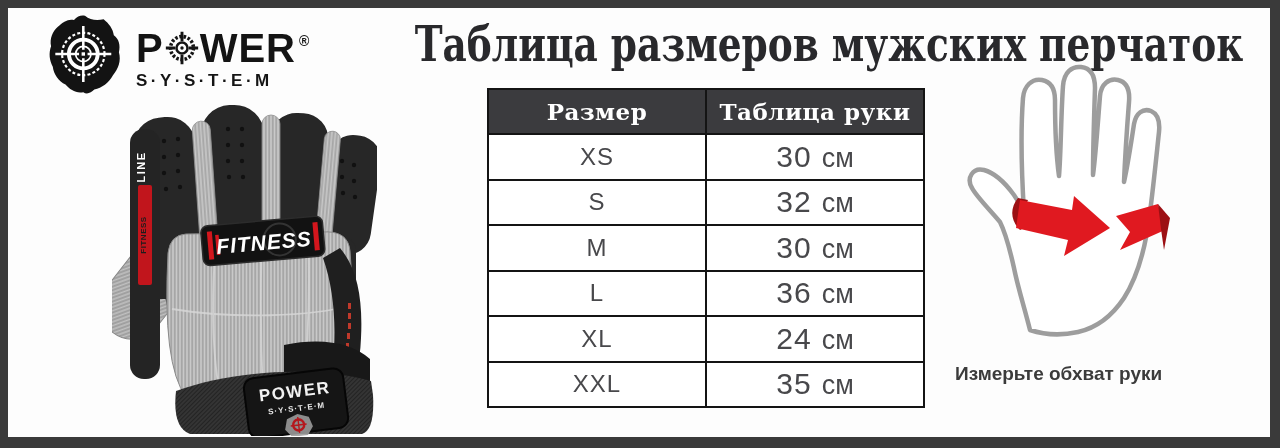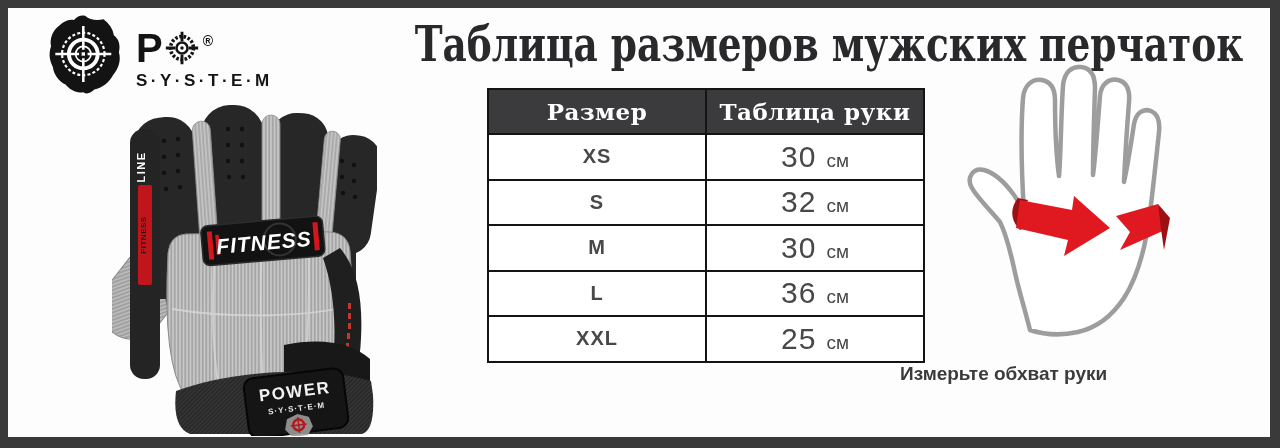--- a/index.html
+++ b/index.html
@@ -34,29 +34,29 @@
     position:absolute;left:479px;top:80px;
     border-collapse:collapse;table-layout:fixed;
     background:#fff;
   }
   .size-table th,.size-table td{border:2.5px solid #141414;padding:0;text-align:center;}
   .size-table th{
     width:216px;height:43px;background:#3b3b3e;color:#ffffff;
     font-family:"DejaVu Serif",serif;font-size:23px;font-weight:bold;letter-spacing:0.5px;
   }
   .size-table td{height:43.5px;color:#48484b;}
-  .cell-size{font-size:20px;letter-spacing:1px;font-weight:bold;}
+  .cell-size{font-size:24px;letter-spacing:1px;}
   .cell-num{font-size:30px;letter-spacing:1px;}
-  .cell-unit{font-size:19px;margin-left:10px;}
+  .cell-unit{font-size:27px;margin-left:10px;}
   
   .glove-fig{position:absolute;left:104px;top:95px;}
   .hand-fig{position:absolute;left:952px;top:54px;}
   
   .measure-note{
-    position:absolute;left:892px;top:352px;
+    position:absolute;left:947px;top:352px;
     font-size:19px;font-weight:bold;color:#3b3b3b;line-height:28.5px;
   }
 </style>
 </head>
 <body>
 
 <div class="canvas">
 
   <div class="logo">
     <div class="logo-shield">
@@ -72,20 +72,21 @@
     </div>
     <div class="logo-text">
       <div class="brand-row">
         <span class="brand-big">P</span>
         <svg class="brand-target" viewBox="0 0 40 40">
           <circle cx="20" cy="20" r="13.5" fill="none" stroke="#141414" stroke-width="4.2" stroke-dasharray="3 2"></circle>
           <circle cx="20" cy="20" r="6.5" fill="none" stroke="#141414" stroke-width="3"></circle>
           <path d="M20 1 V12 M20 28 V39 M1 20 H12 M28 20 H39" stroke="#141414" stroke-width="3.4"></path>
           <circle cx="20" cy="20" r="2" fill="#141414"></circle>
         </svg>
+        <span class="brand-big">WER</span>
         <span class="brand-reg">®</span>
       </div>
       <div class="brand-sub">S·Y·S·T·E·M</div>
     </div>
   </div>
 
   <div class="page-title">Таблица размеров мужских перчаток</div>
 
   <svg class="glove-fig" width="265" height="333" viewBox="0 0 265 333">
     <defs>
@@ -211,22 +212,26 @@
       </tr>
       <tr>
         <td class="cell-size">M</td>
         <td><span class="cell-num">30</span><span class="cell-unit">см</span></td>
       </tr>
       <tr>
         <td class="cell-size">L</td>
         <td><span class="cell-num">36</span><span class="cell-unit">см</span></td>
       </tr>
       <tr>
+        <td class="cell-size">XL</td>
+        <td><span class="cell-num">24</span><span class="cell-unit">см</span></td>
+      </tr>
+      <tr>
         <td class="cell-size">XXL</td>
-        <td><span class="cell-num">25</span><span class="cell-unit">см</span></td>
+        <td><span class="cell-num">35</span><span class="cell-unit">см</span></td>
       </tr>
     </tbody>
   </table>
 
   <svg class="hand-fig" width="260" height="290" viewBox="0 0 260 290">
     <path d="M70 268 C64 244 58 226 54 206 C50 188 46 172 40 160 C30 148 16 134 12 126 C6 116 13 105 24 108 C35 111 46 122 54 133 C58 139 62 145 64 150 C62 118 60 76 63 36 C64 24 72 16 82 18 C92 20 95 28 95 38 C95 64 96 92 99 114 C101 90 101 52 103 24 C104 10 112 4 121 5 C131 6 135 14 135 26 C134 56 133 90 133 113 C136 90 138 58 140 34 C141 22 149 16 158 18 C167 20 170 28 169 40 C167 66 165 96 164 120 C168 102 171 82 174 62 C176 51 183 46 191 49 C198 52 200 60 199 70 C196 98 193 128 190 150 C186 184 178 214 164 236 C152 254 136 266 118 270 C100 274 82 272 70 268 Z" fill="#ffffff" stroke="#9d9d9d" stroke-width="4.5" stroke-linejoin="round" stroke-linecap="round"></path>
 
     <g>
       <path d="M58 136 C50 146 50 158 60 168 L72 162 C64 154 64 146 68 138 Z" fill="#9c1014"></path>
       <path d="M60 138 L112 148 L114 134 L150 166 L104 194 L108 178 L56 166 Z" fill="#e01920"></path>

